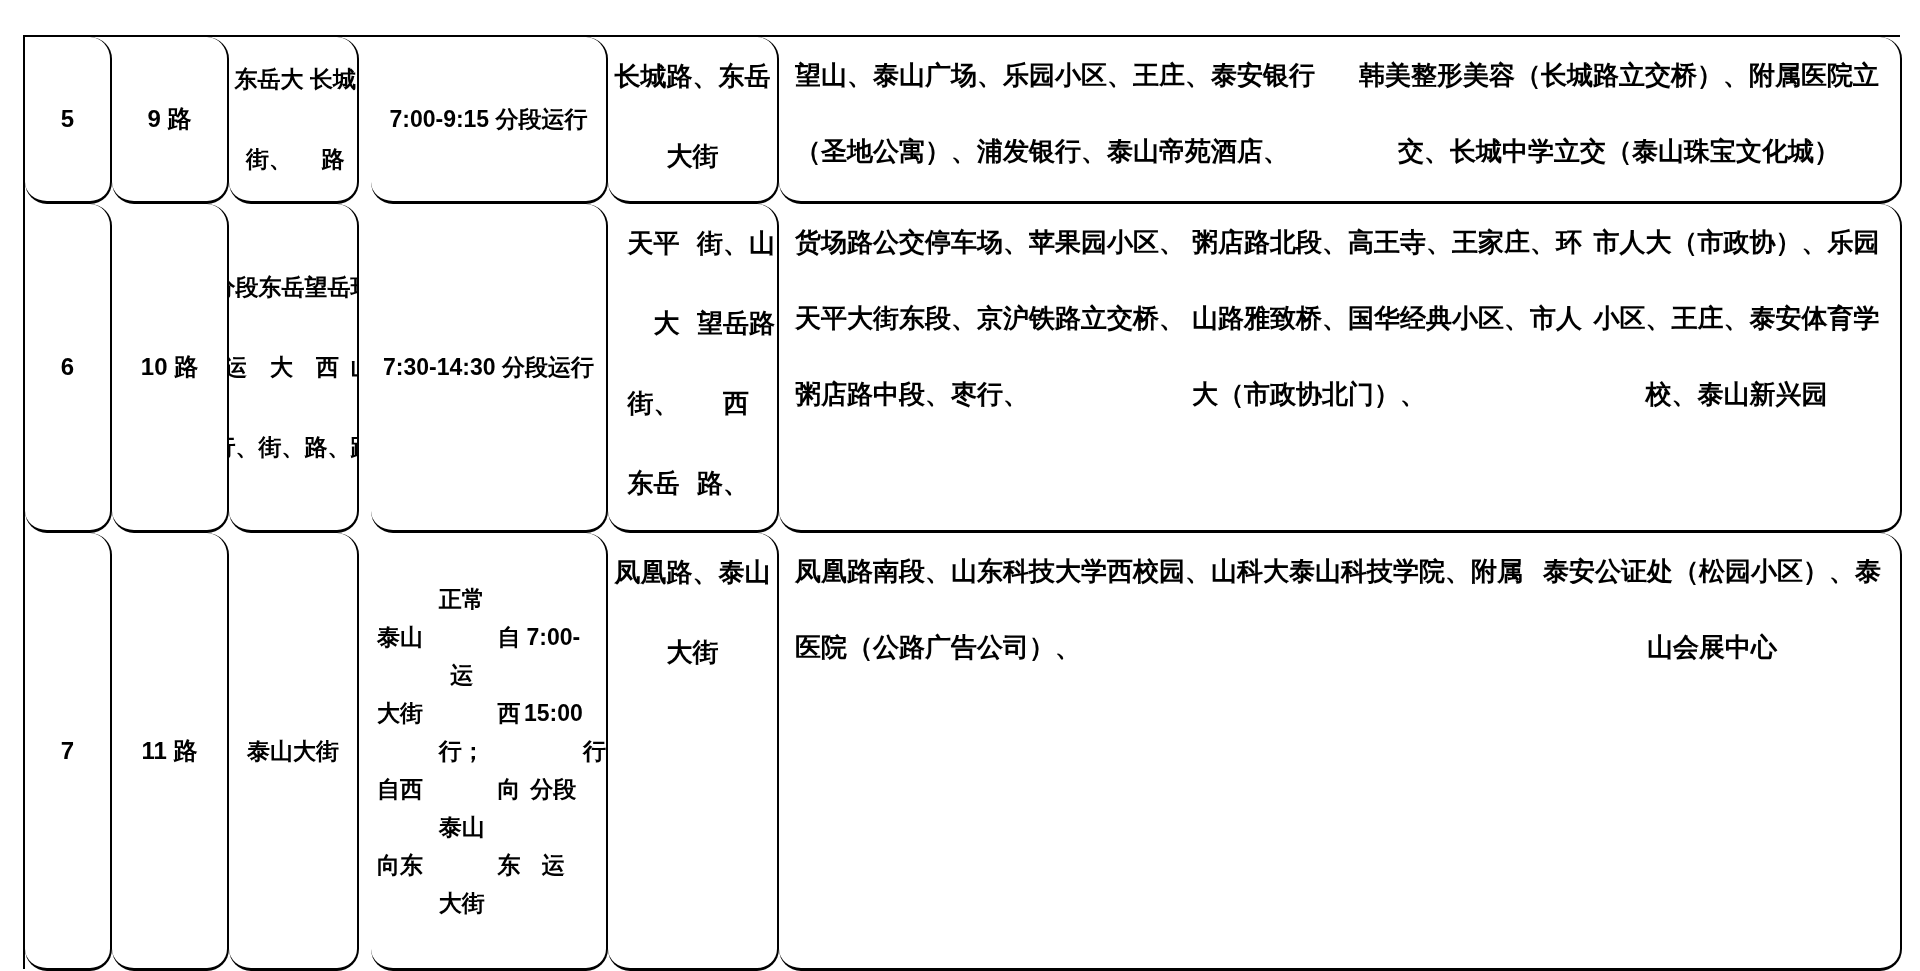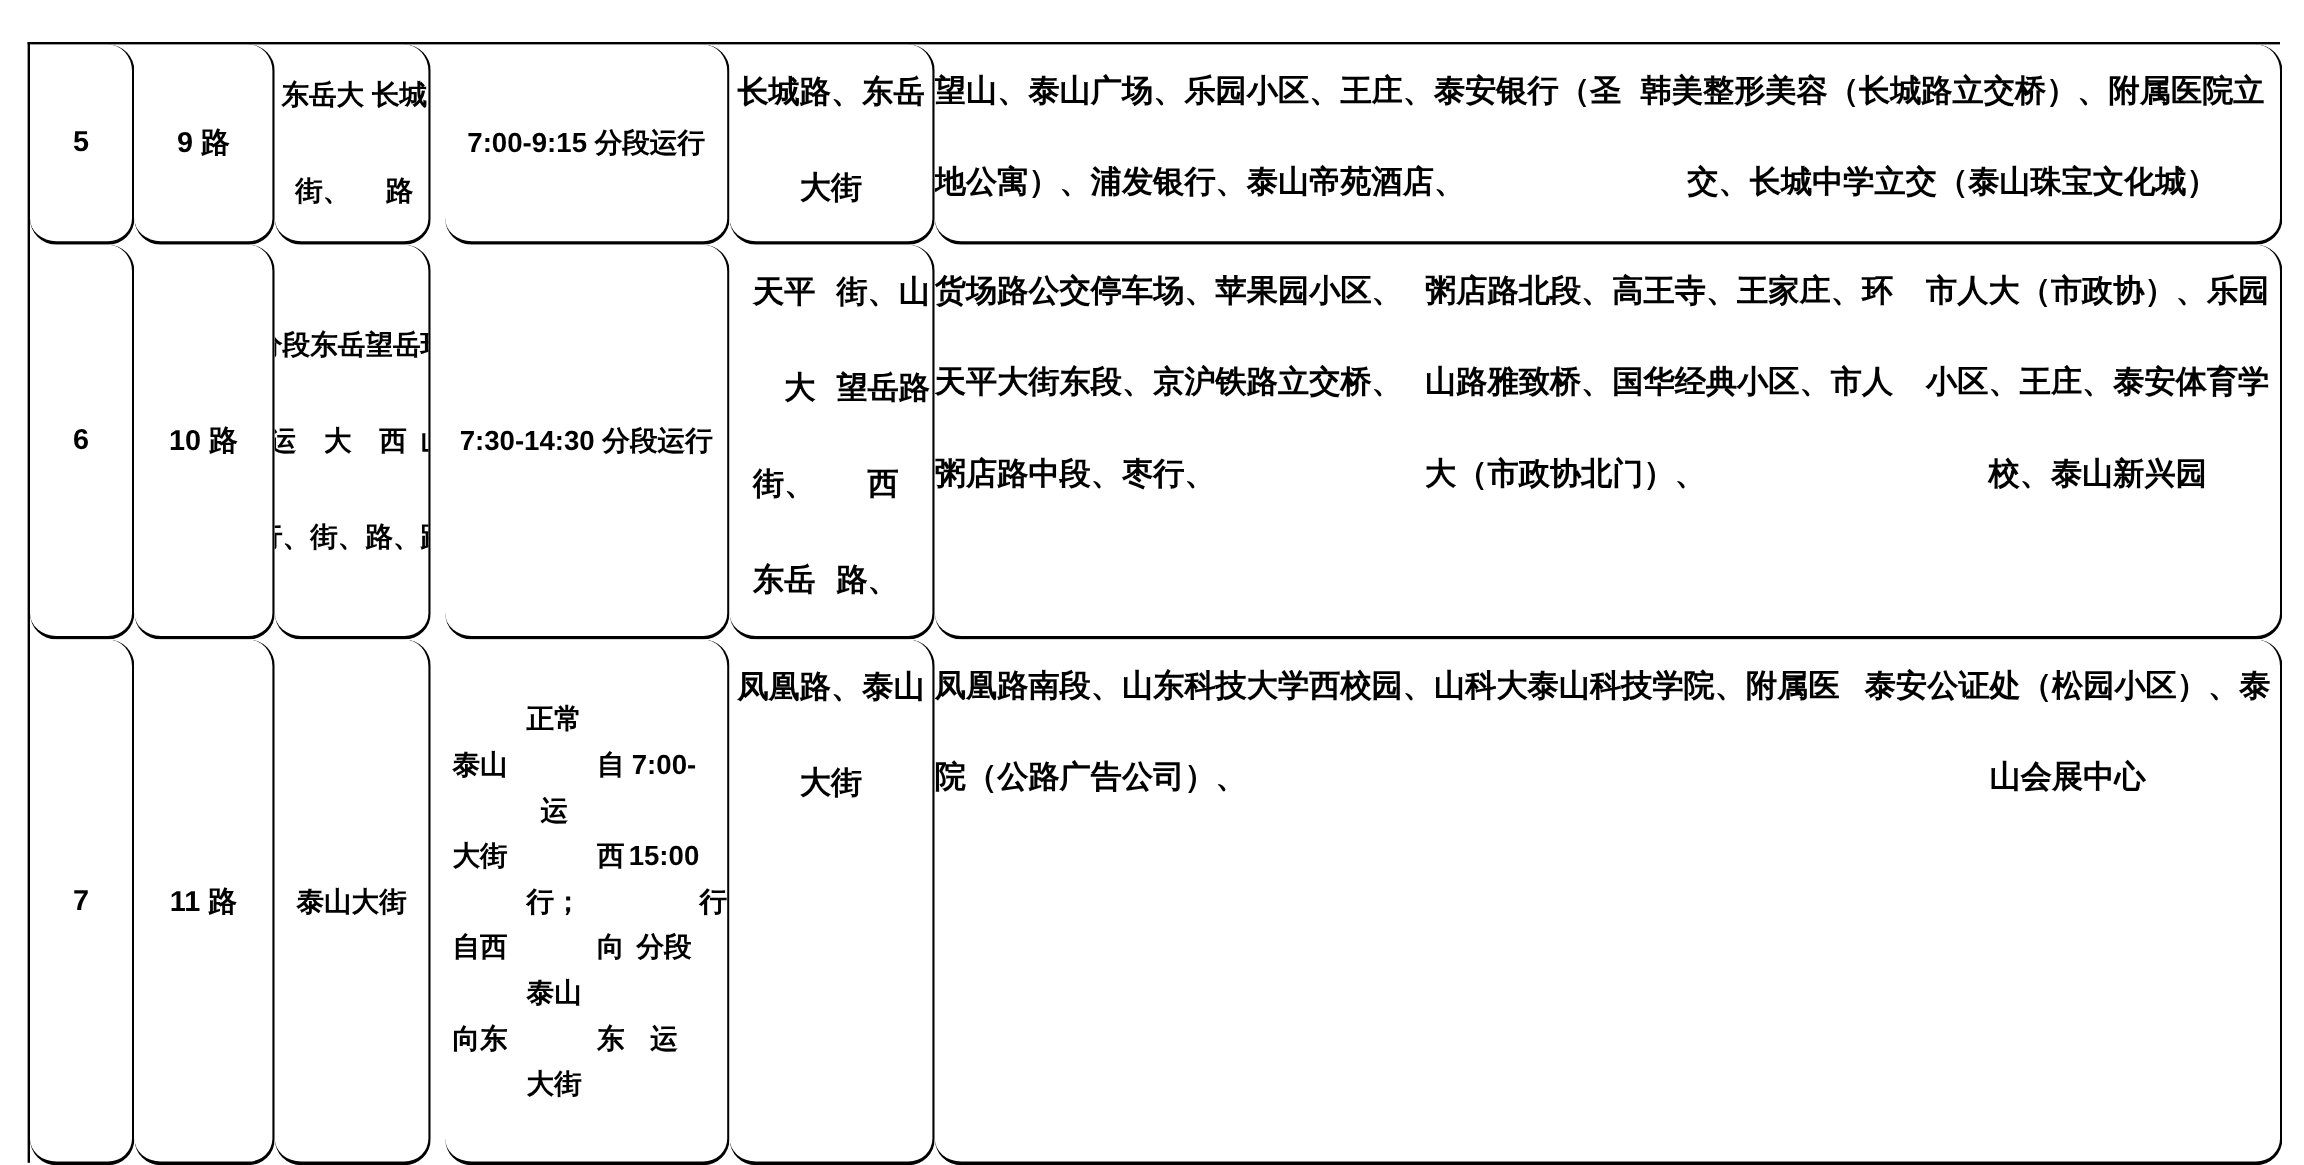--- a/index.html
+++ b/index.html
@@ -60,21 +60,21 @@
     padding: 0 2px;
     align-items: stretch;
     font-family: Liberation Serif, serif;
   }
   .c-roads .line { text-align: right; }
   .c-roads .line:last-child { text-align: center; }
   .c-roads .line:only-child { text-align: center; }
   .c-stops {
     font-size: 26px;
     line-height: 76px;
-    padding: 0 0;
+    padding: 0 16px;
     align-items: stretch;
   }
   .c-stops .line { text-align: left; }
   .c-stops .line:last-child { text-align: center; }
 </style>
 </head>
 <body>
 
 <div id="page">
   <div id="route-table">

